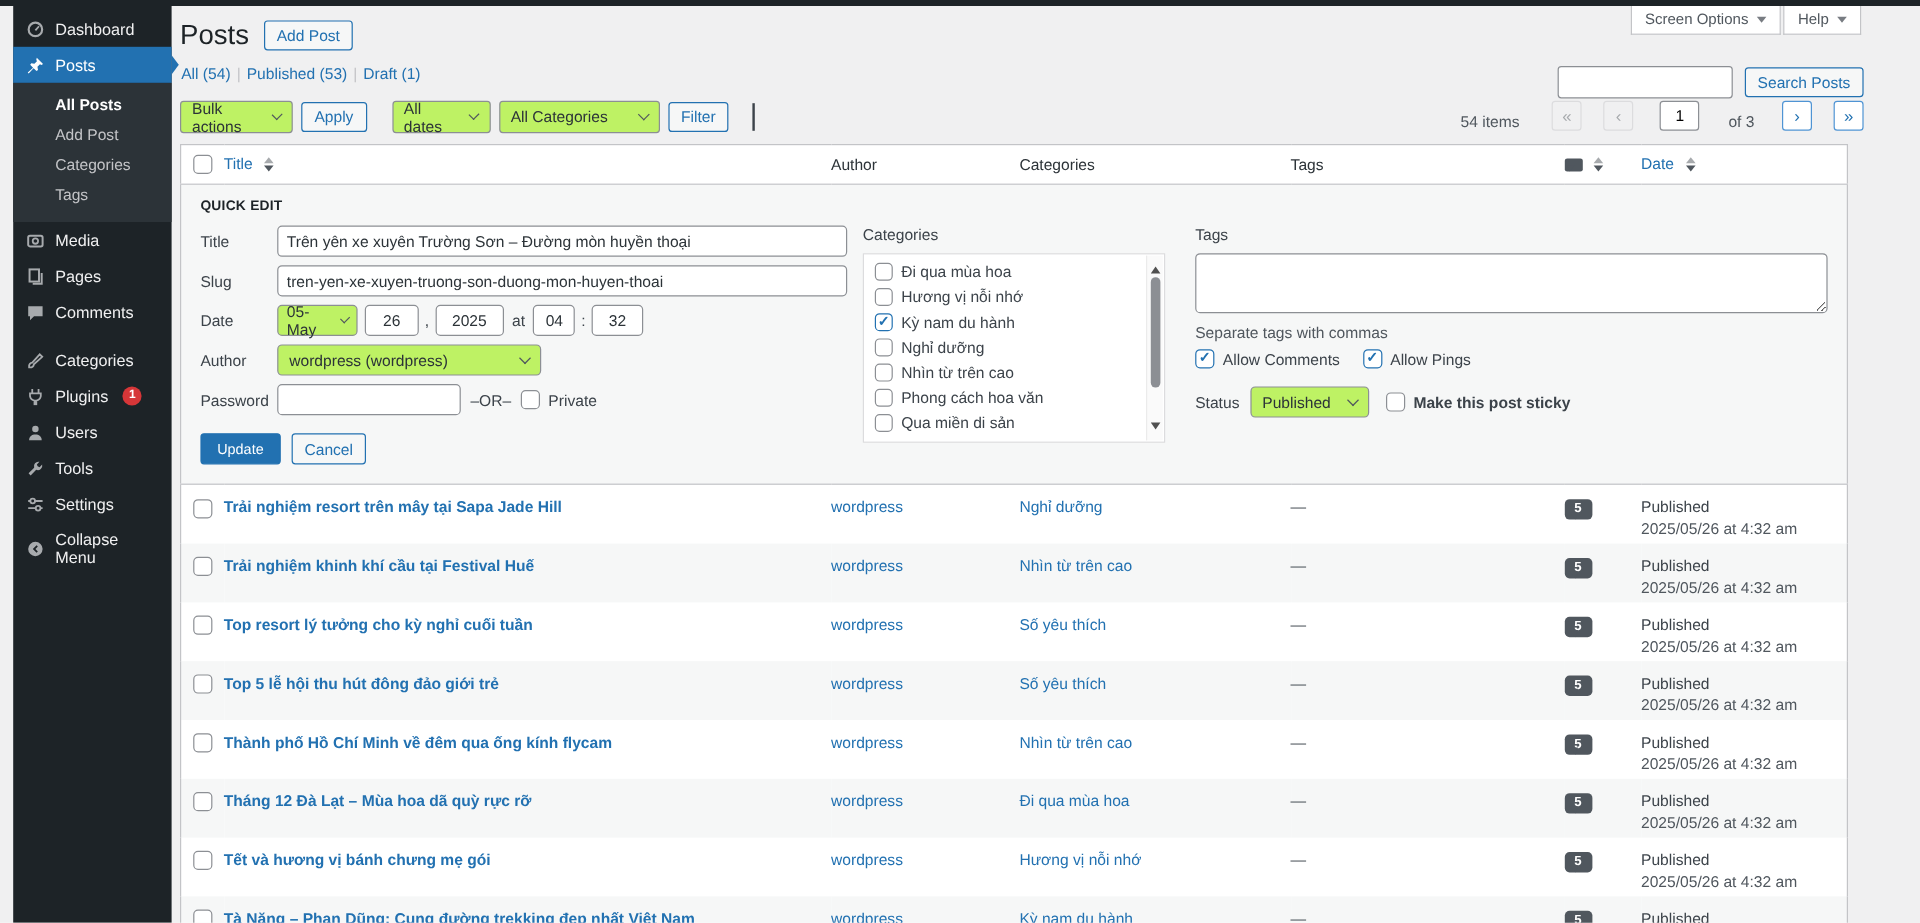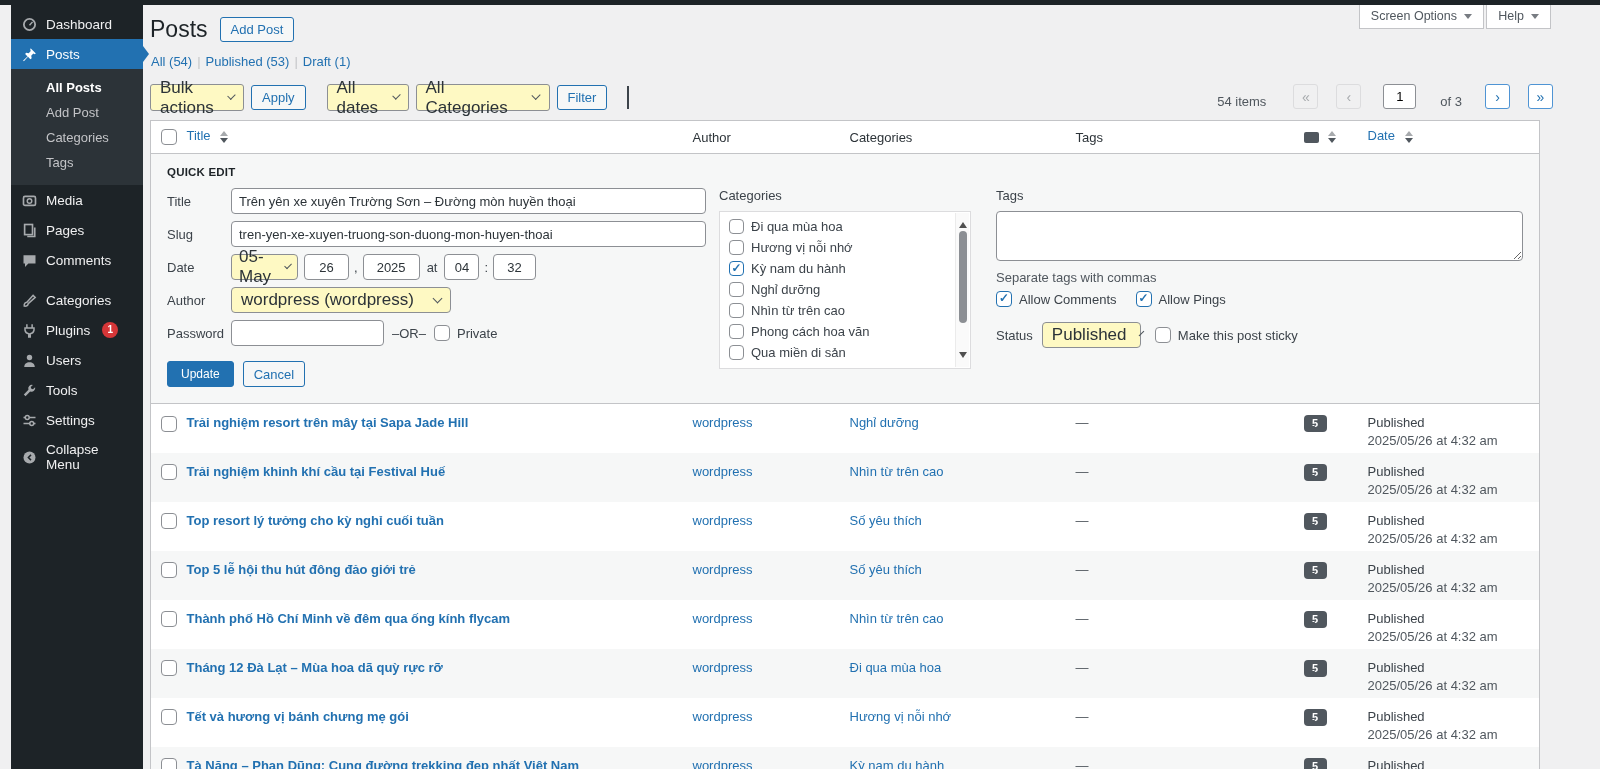--- a/index.html
+++ b/index.html
@@ -36,21 +36,21 @@
 
   .views { padding:11px 0 0 19px; font-size:13px; color:#646970; }
   .views a { color:#2271b1; text-decoration:none; cursor:pointer; }
   .views .sep { color:#c3c4c7; margin:0 5px; }
 
   .search-box { position:absolute; top:55px; right:47px; display:flex; gap:10px; align-items:center; }
   .search-box input { width:146px; height:27px; border:1px solid #8c8f94; border-radius:3px; background:#fff; padding:0 6px; font-size:13px; font-family:inherit; }
 
   .tablenav { position:relative; margin:15px 60px 0 18px; height:28px; }
   .tablenav-left { display:flex; align-items:center; gap:7px; }
-  .fake-select { background:#fef9c3; border:1px solid #8c8f94; border-radius:3px; height:27px; display:inline-flex; align-items:center; padding:0 9px; gap:14px; color:#2c3338; cursor:pointer; font-size:17px; }
+  .fake-select { background:#bef264; border:1px solid #8c8f94; border-radius:3px; height:27px; display:inline-flex; align-items:center; padding:0 9px; gap:14px; color:#2c3338; cursor:pointer; font-size:13px; }
   .chev { width:7px; height:7px; border-right:1.6px solid #50575e; border-bottom:1.6px solid #50575e; transform:rotate(45deg); margin-top:-4px; }
   .text-caret { display:inline-block; width:2px; height:23px; background:#3c434a; margin-left:13px; vertical-align:middle; }
 
   .tablenav-right { position:absolute; right:-13px; top:0; display:flex; align-items:flex-end; gap:18px;margin-left:10px; }
   .items-count { color:#50575e; margin-right:9px; }
   .page-btn { width:25px; height:25px; border-radius:3px; display:inline-flex; align-items:center; justify-content:center; font-size:14px; cursor:pointer; }
   .page-btn.disabled { background:#f0f0f1; border:1px solid #dcdcde; color:#a7aaad; cursor:default; }
   .page-btn.enabled { background:#fff; border:1px solid #4f94d4; color:#2271b1; }
   .paging-input { width:33px; height:25px; border:1px solid #8c8f94; border-radius:3px; text-align:center; font-size:13px; background:#fff; margin:0 4px; font-family:inherit; }
   .of-pages { color:#50575e; margin:0 5px 0 2px; }
@@ -234,20 +234,24 @@
 
   <div class="page-header">
     <span class="page-title">Posts</span>
     <button class="btn-secondary">Add Post</button>
   </div>
 
   <div class="views">
     <a>All (54)</a><span class="sep">|</span><a>Published (53)</a><span class="sep">|</span><a>Draft (1)</a>
   </div>
 
+  <div class="search-box">
+    <input type="text" value="" style="">
+    <button class="btn-secondary">Search Posts</button>
+  </div>
 
   <div class="tablenav">
     <div class="tablenav-left">
       <span class="fake-select" style="width:94px; justify-content:space-between;">
         <span>Bulk actions</span>
           <span class="chev"></span>
       </span>
       <button class="btn-secondary">Apply</button>
       <span class="fake-select" style="margin-left:14px; width:82px; justify-content:space-between;">
         <span>All dates</span>
@@ -411,21 +415,21 @@
                   <span class="checkbox checked">✓</span>
                   <span>Allow Pings</span>
                 </span>
               </div>
               <div class="qe-status-row">
                 <span>Status</span>
                 <span class="fake-select" style="height:26px; width:99px; justify-content:space-between; border-radius:4px;">
                   <span>Published</span>
                     <span class="chev"></span>
                 </span>
-                <span class="check-inline" style="margin-left:5px;">
+                <span class="check-inline" style="margin-left:5px;font-weight:bold;">
                   <span class="checkbox"></span>
                   <span>Make this post sticky</span>
                 </span>
               </div>
             </div>
           </div>
         </td>
       </tr>
 
   <tr class="post-row">

